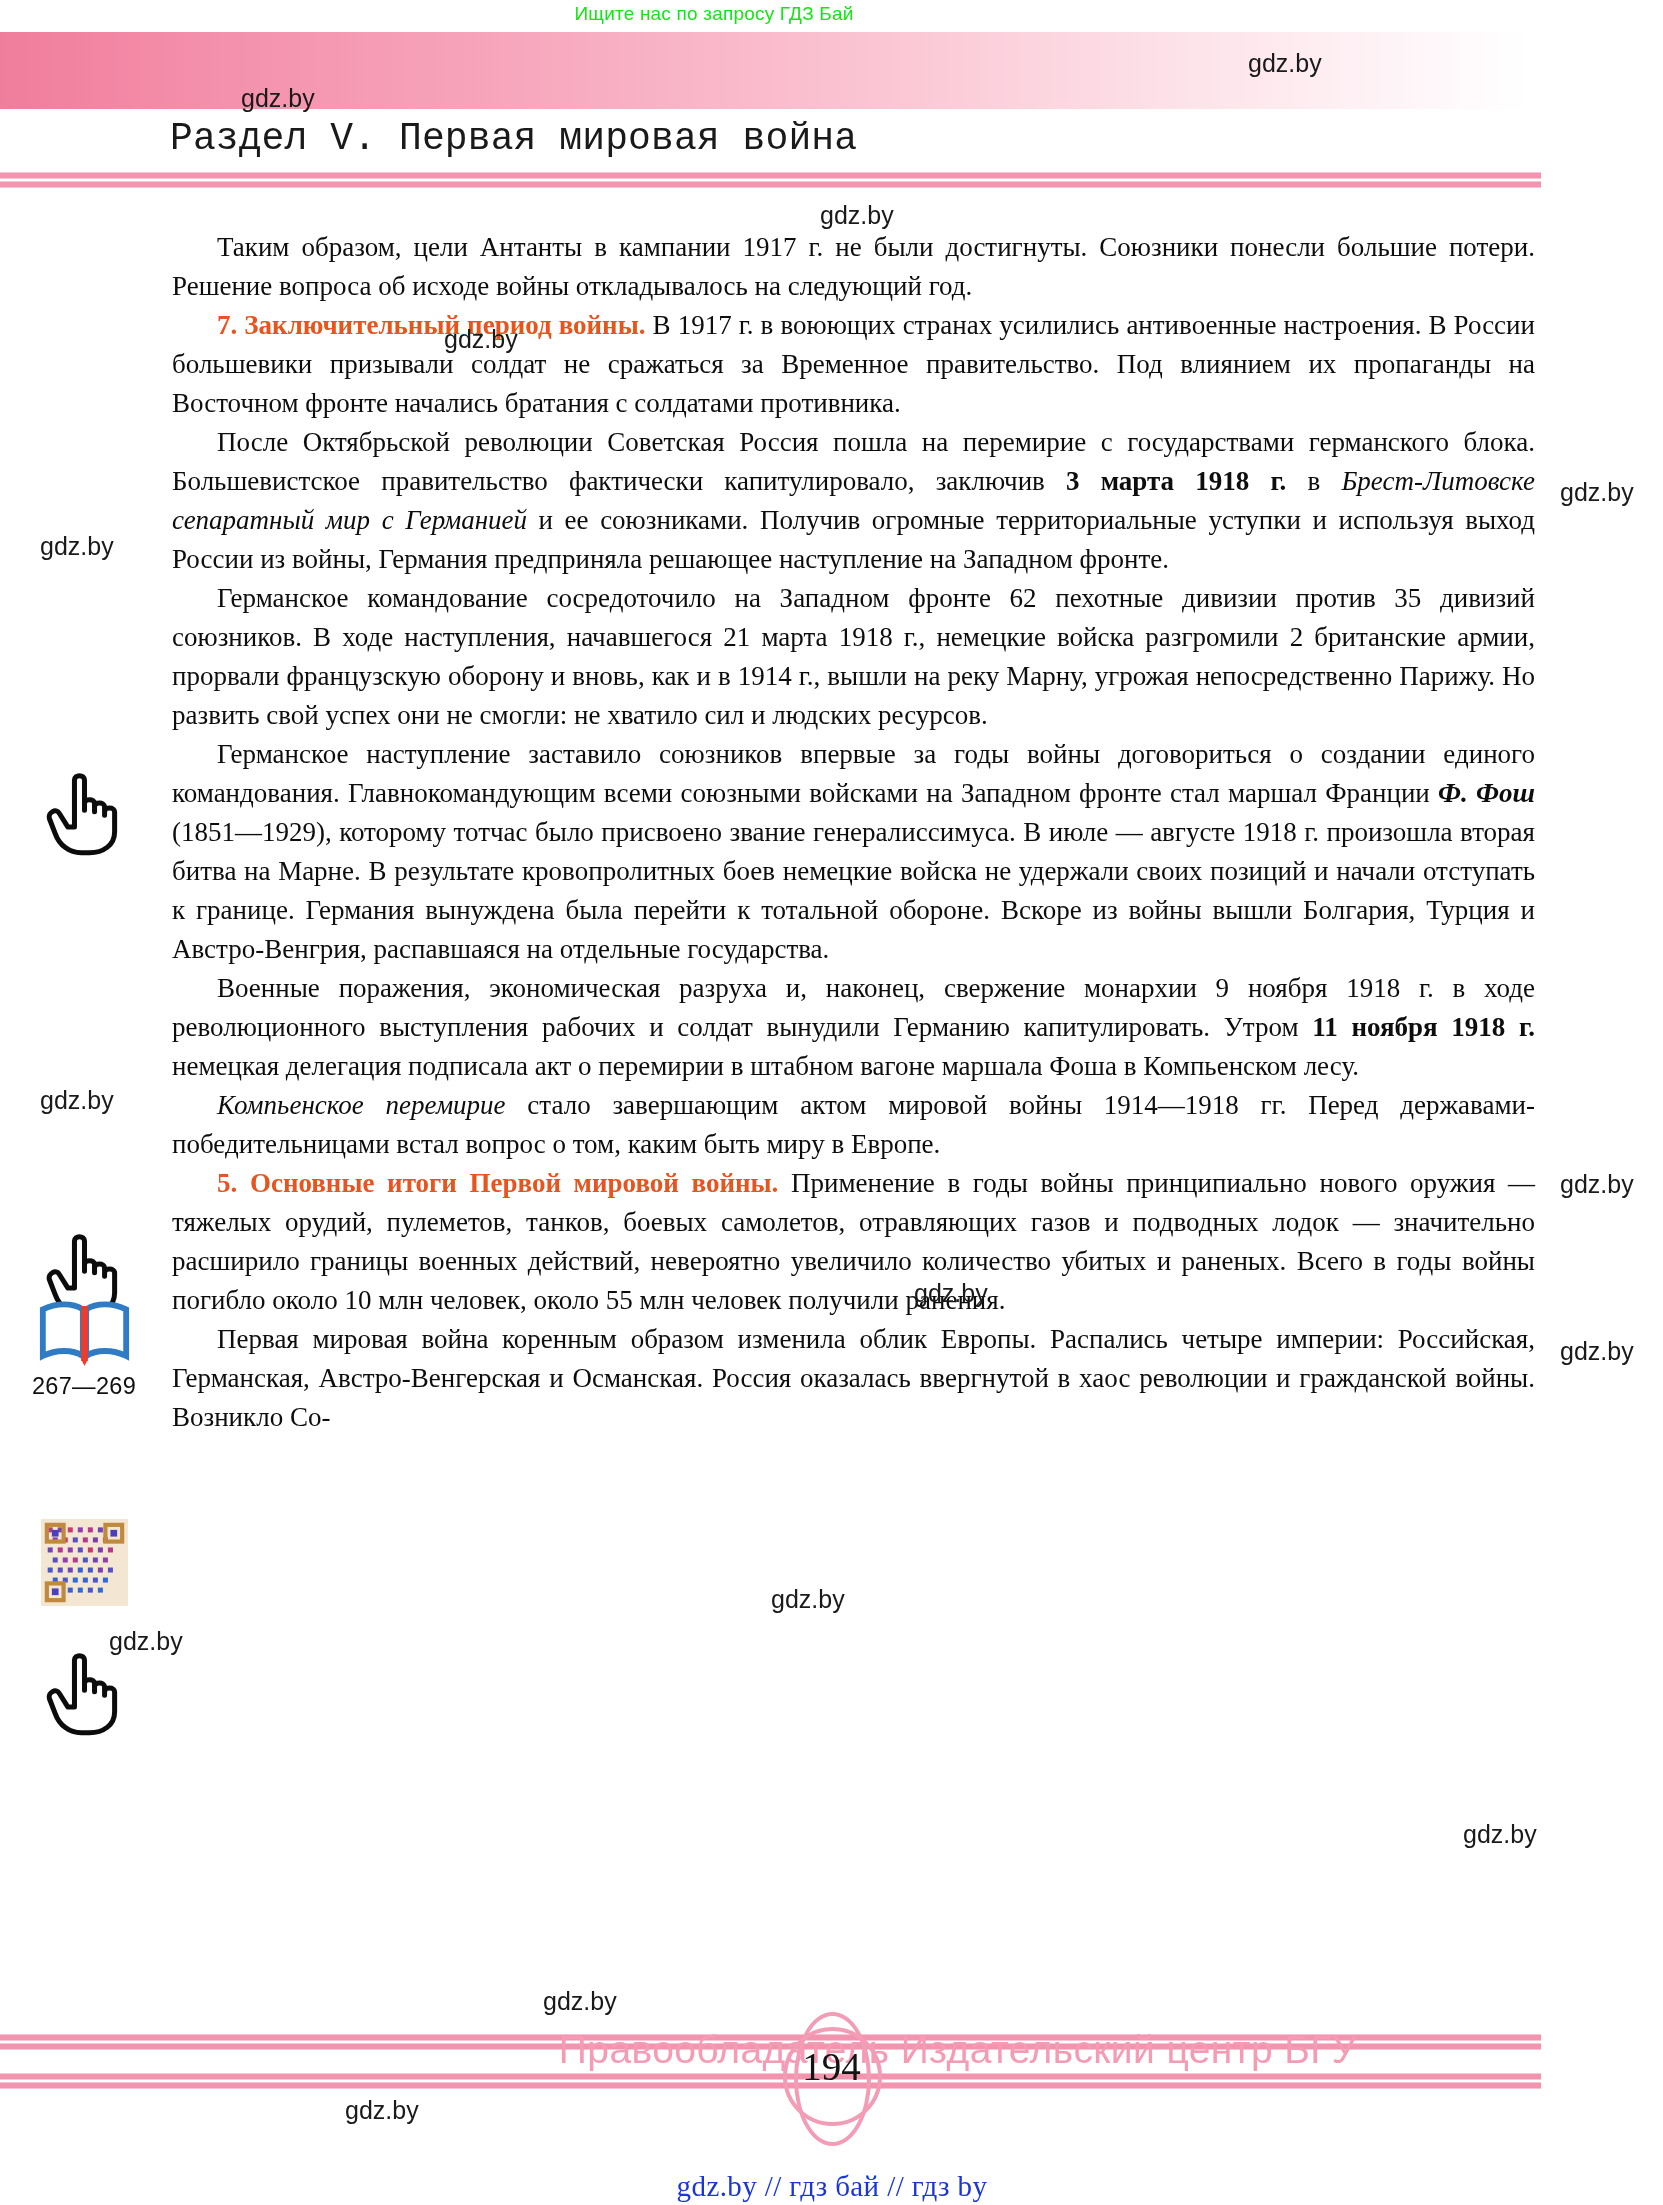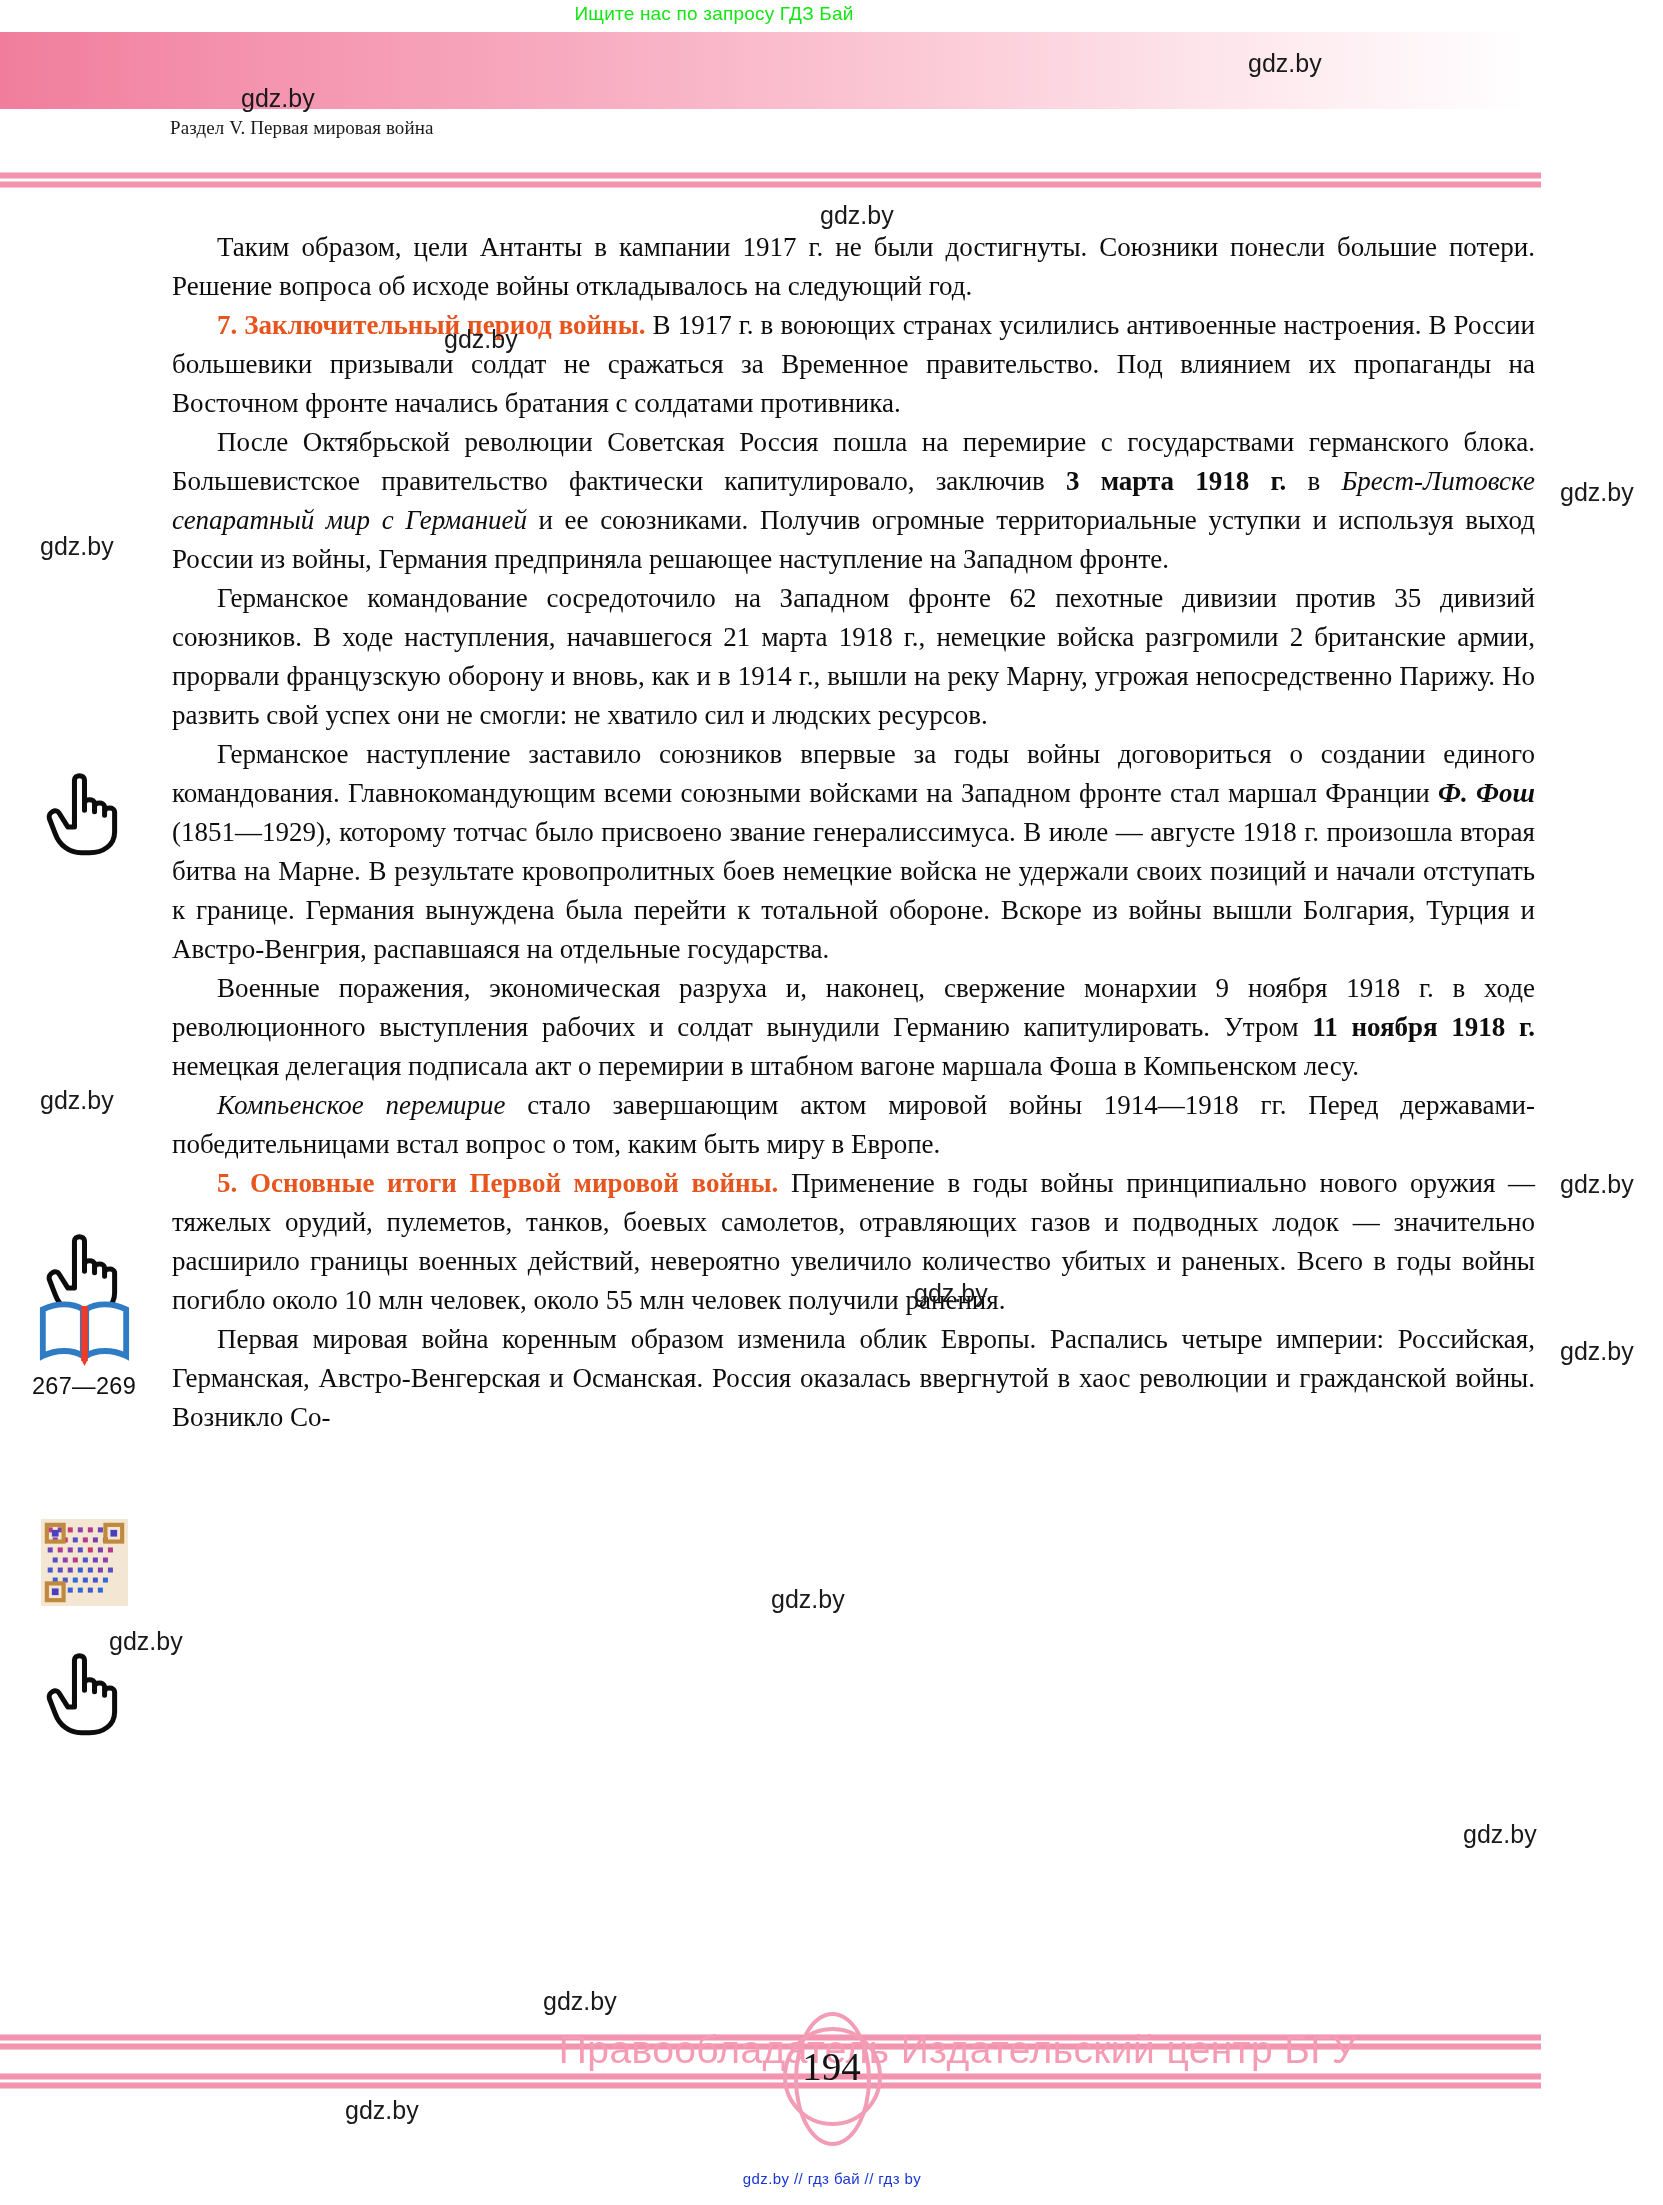--- a/index.html
+++ b/index.html
@@ -49,22 +49,22 @@
     top: 32px; left: 1528px;
     width: 136px; height: 77px;
     background: #ffffff;
   }
 
   
   .page-header-title {
     position: absolute;
     top: 117px;
     left: 170px;
-    font-family: Liberation Serif, serif;
-    font-size: 19px;
+    font-family: Liberation Mono, monospace;
+    font-size: 38px;
     color: #1a1a1a;
     letter-spacing: 0.1px;
     white-space: nowrap;
     text-align: center;
   }
 
   
   .rule-pair {
     position: absolute;
     left: 0;
@@ -179,22 +179,22 @@
     font-size: 39px;
     color: #141414;
   }
 
   
   .bottom-links {
     position: absolute;
     top: 2170px; left: 0;
     width: 1664px;
     text-align: center;
-    font-family: Liberation Sans, sans-serif;
-    font-size: 15px;
+    font-family: Liberation Serif, serif;
+    font-size: 29px;
     color: #1b36d6;
     letter-spacing: 0.4px;
   }
 </style>
 </head>
 <body>
 
 <div class="promo-strip">Ищите нас по запросу ГДЗ Бай</div>
 
 <div class="header-band"></div>

